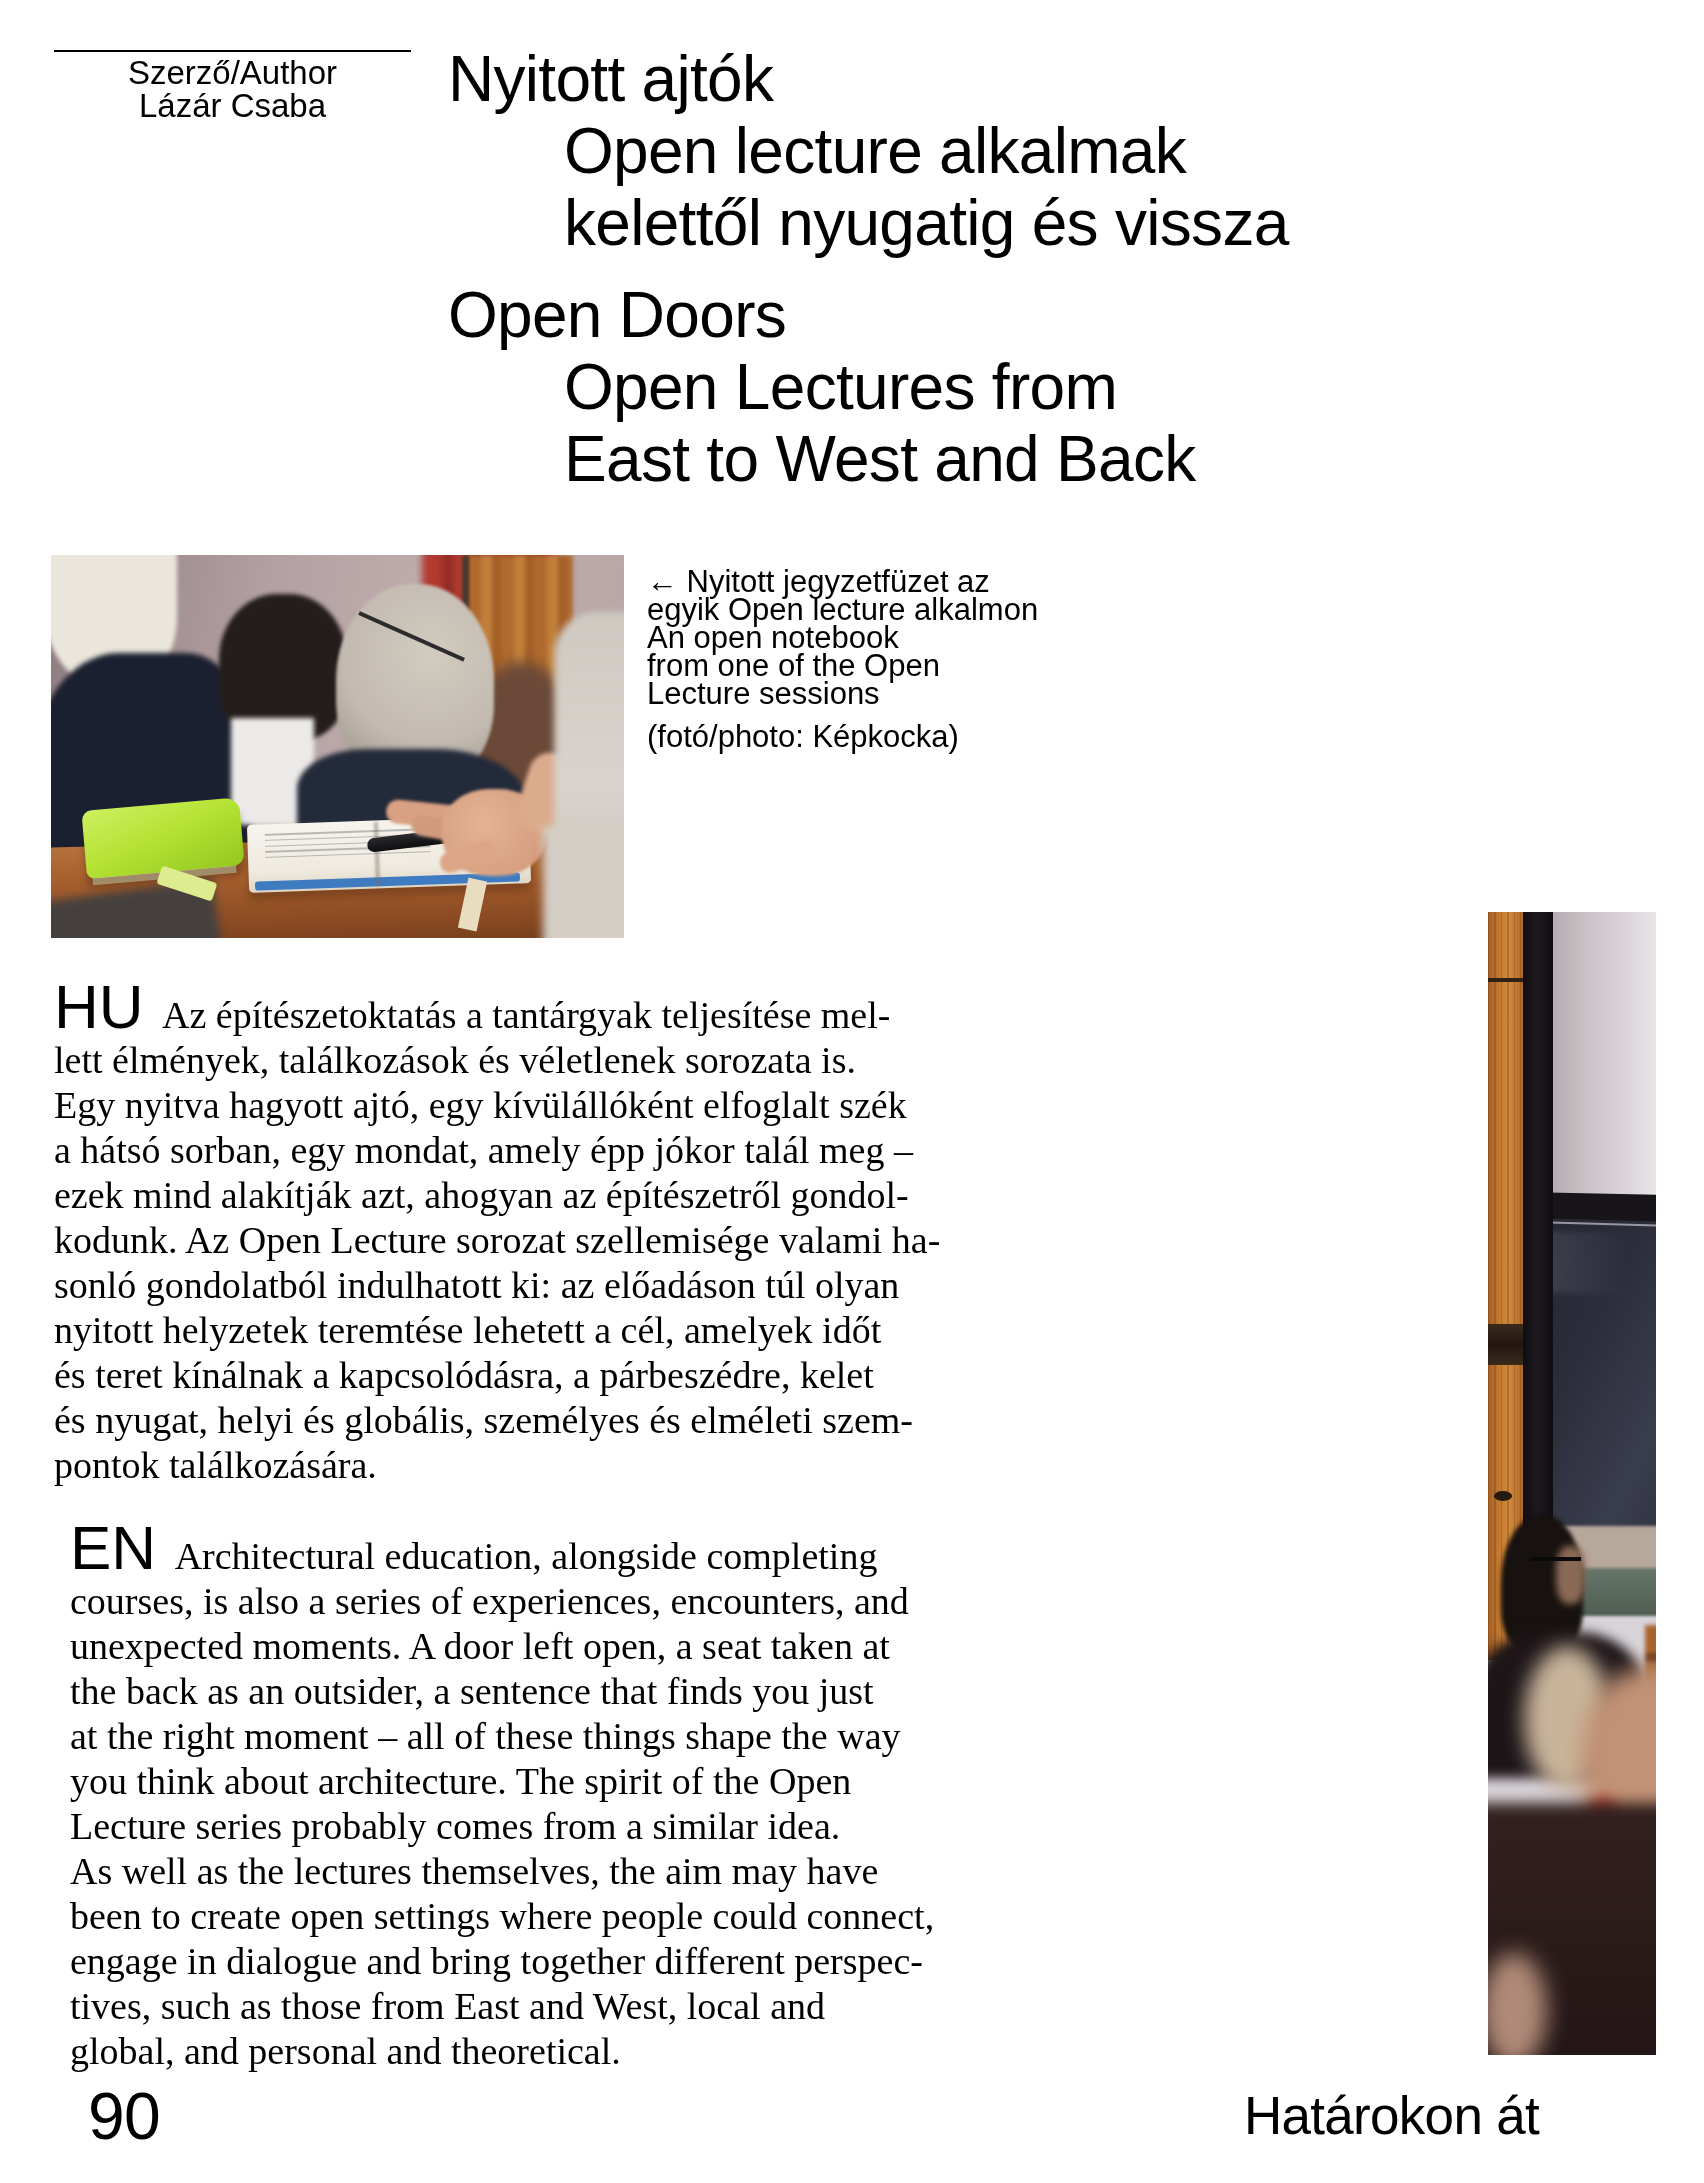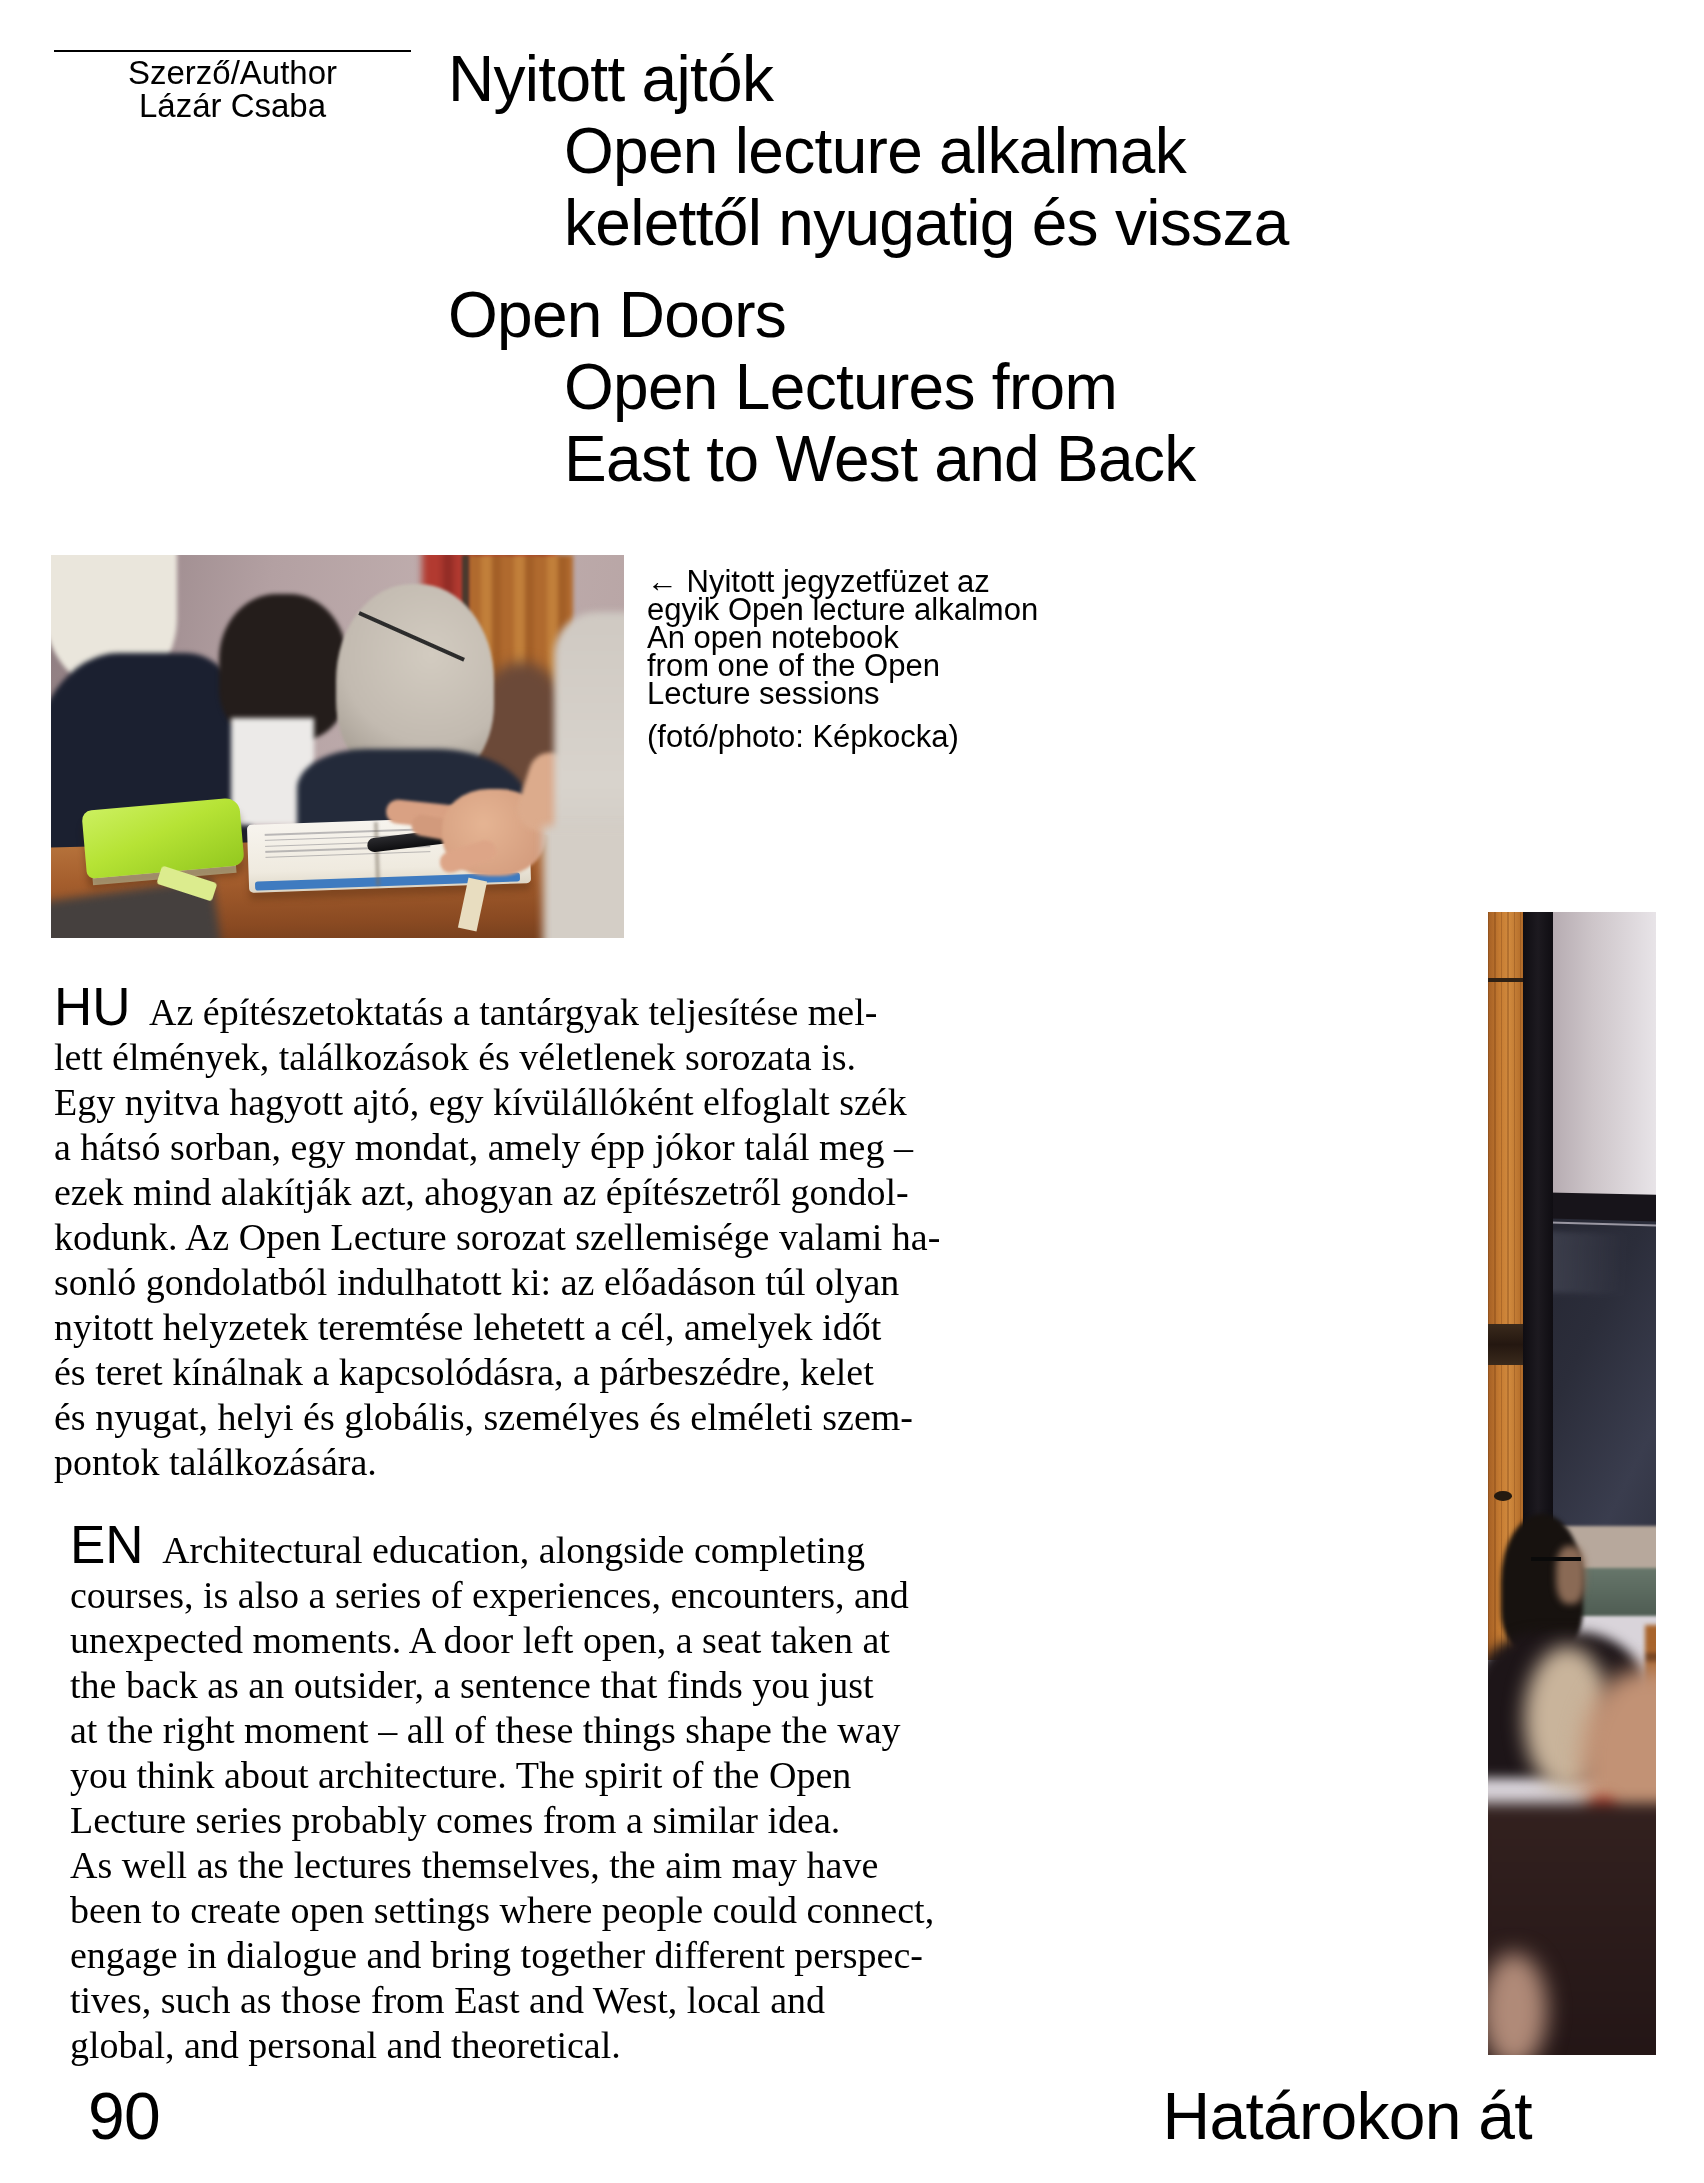--- a/index.html
+++ b/index.html
@@ -24,26 +24,26 @@
            font-family:"Liberation Sans",sans-serif;font-size:31px;line-height:28px;}
   .caption .cline{white-space:nowrap;}
   .caption .en{margin-top:0;}
   .caption .credit{margin-top:15px;}
   .arr{font-weight:bold;margin-right:8.6px;}
 
   .body-col{position:absolute;left:54px;top:984px;width:1012px;
             font-family:"Liberation Serif",serif;font-size:38px;line-height:45px;}
   .bline{white-space:nowrap;}
   .para-en{margin-top:37px;margin-left:16px;}
-  .marker{font-family:"Liberation Sans",sans-serif;font-size:53px;line-height:45px;margin-right:18.5px;}
+  .marker{font-family:"Liberation Sans",sans-serif;font-size:62px;line-height:45px;margin-right:18.5px;}
 
   .footer-num{position:absolute;left:50px;top:2083px;font-family:"Liberation Sans",sans-serif;
               font-size:66px;line-height:66px;letter-spacing:-0.7px;margin-left:38px;}
-  .footer-section{position:absolute;right:124px;top:2083px;font-family:"Liberation Sans",sans-serif;
-                  font-size:66px;line-height:66px;letter-spacing:-0.7px;white-space:nowrap;}
+  .footer-section{position:absolute;right:117px;top:2083px;font-family:"Liberation Sans",sans-serif;
+                  font-size:53px;line-height:66px;letter-spacing:-0.7px;white-space:nowrap;}
 </style>
 </head>
 <body>
 
 <div class="page">
 
   <div class="author-rule"></div>
   <div class="author">
     <div>Szerző/Author</div>
     <div>Lázár Csaba</div>

